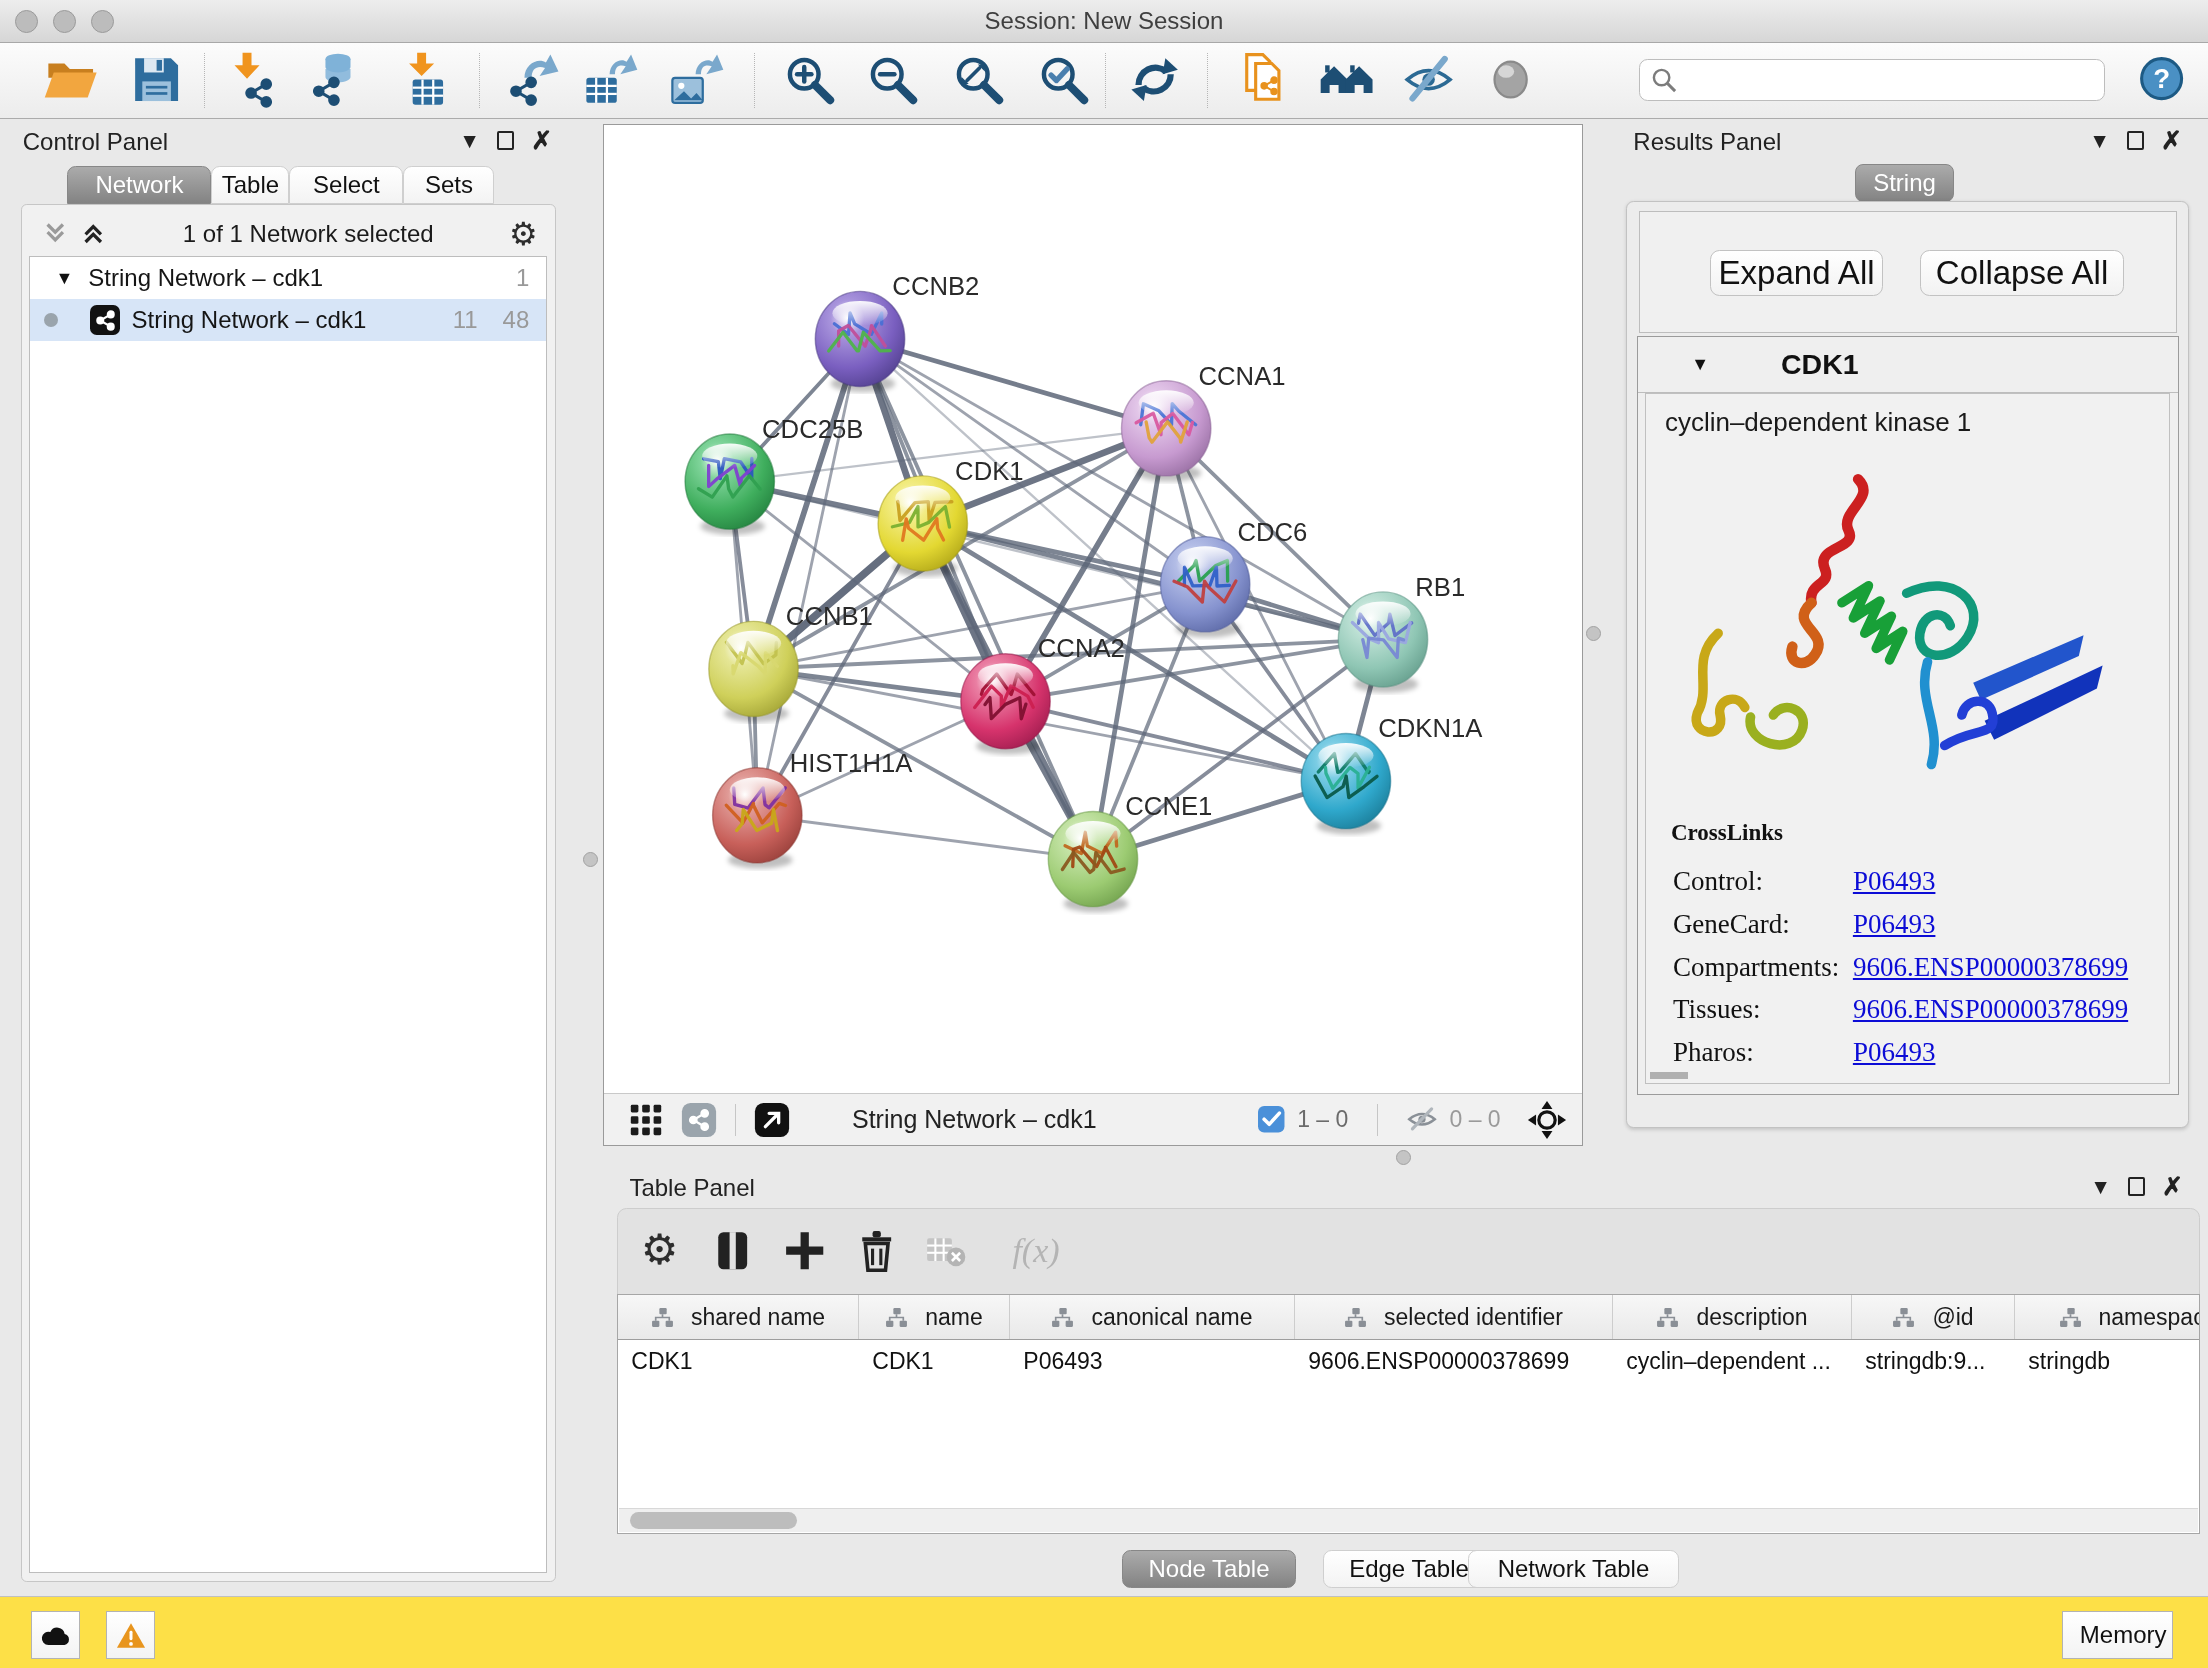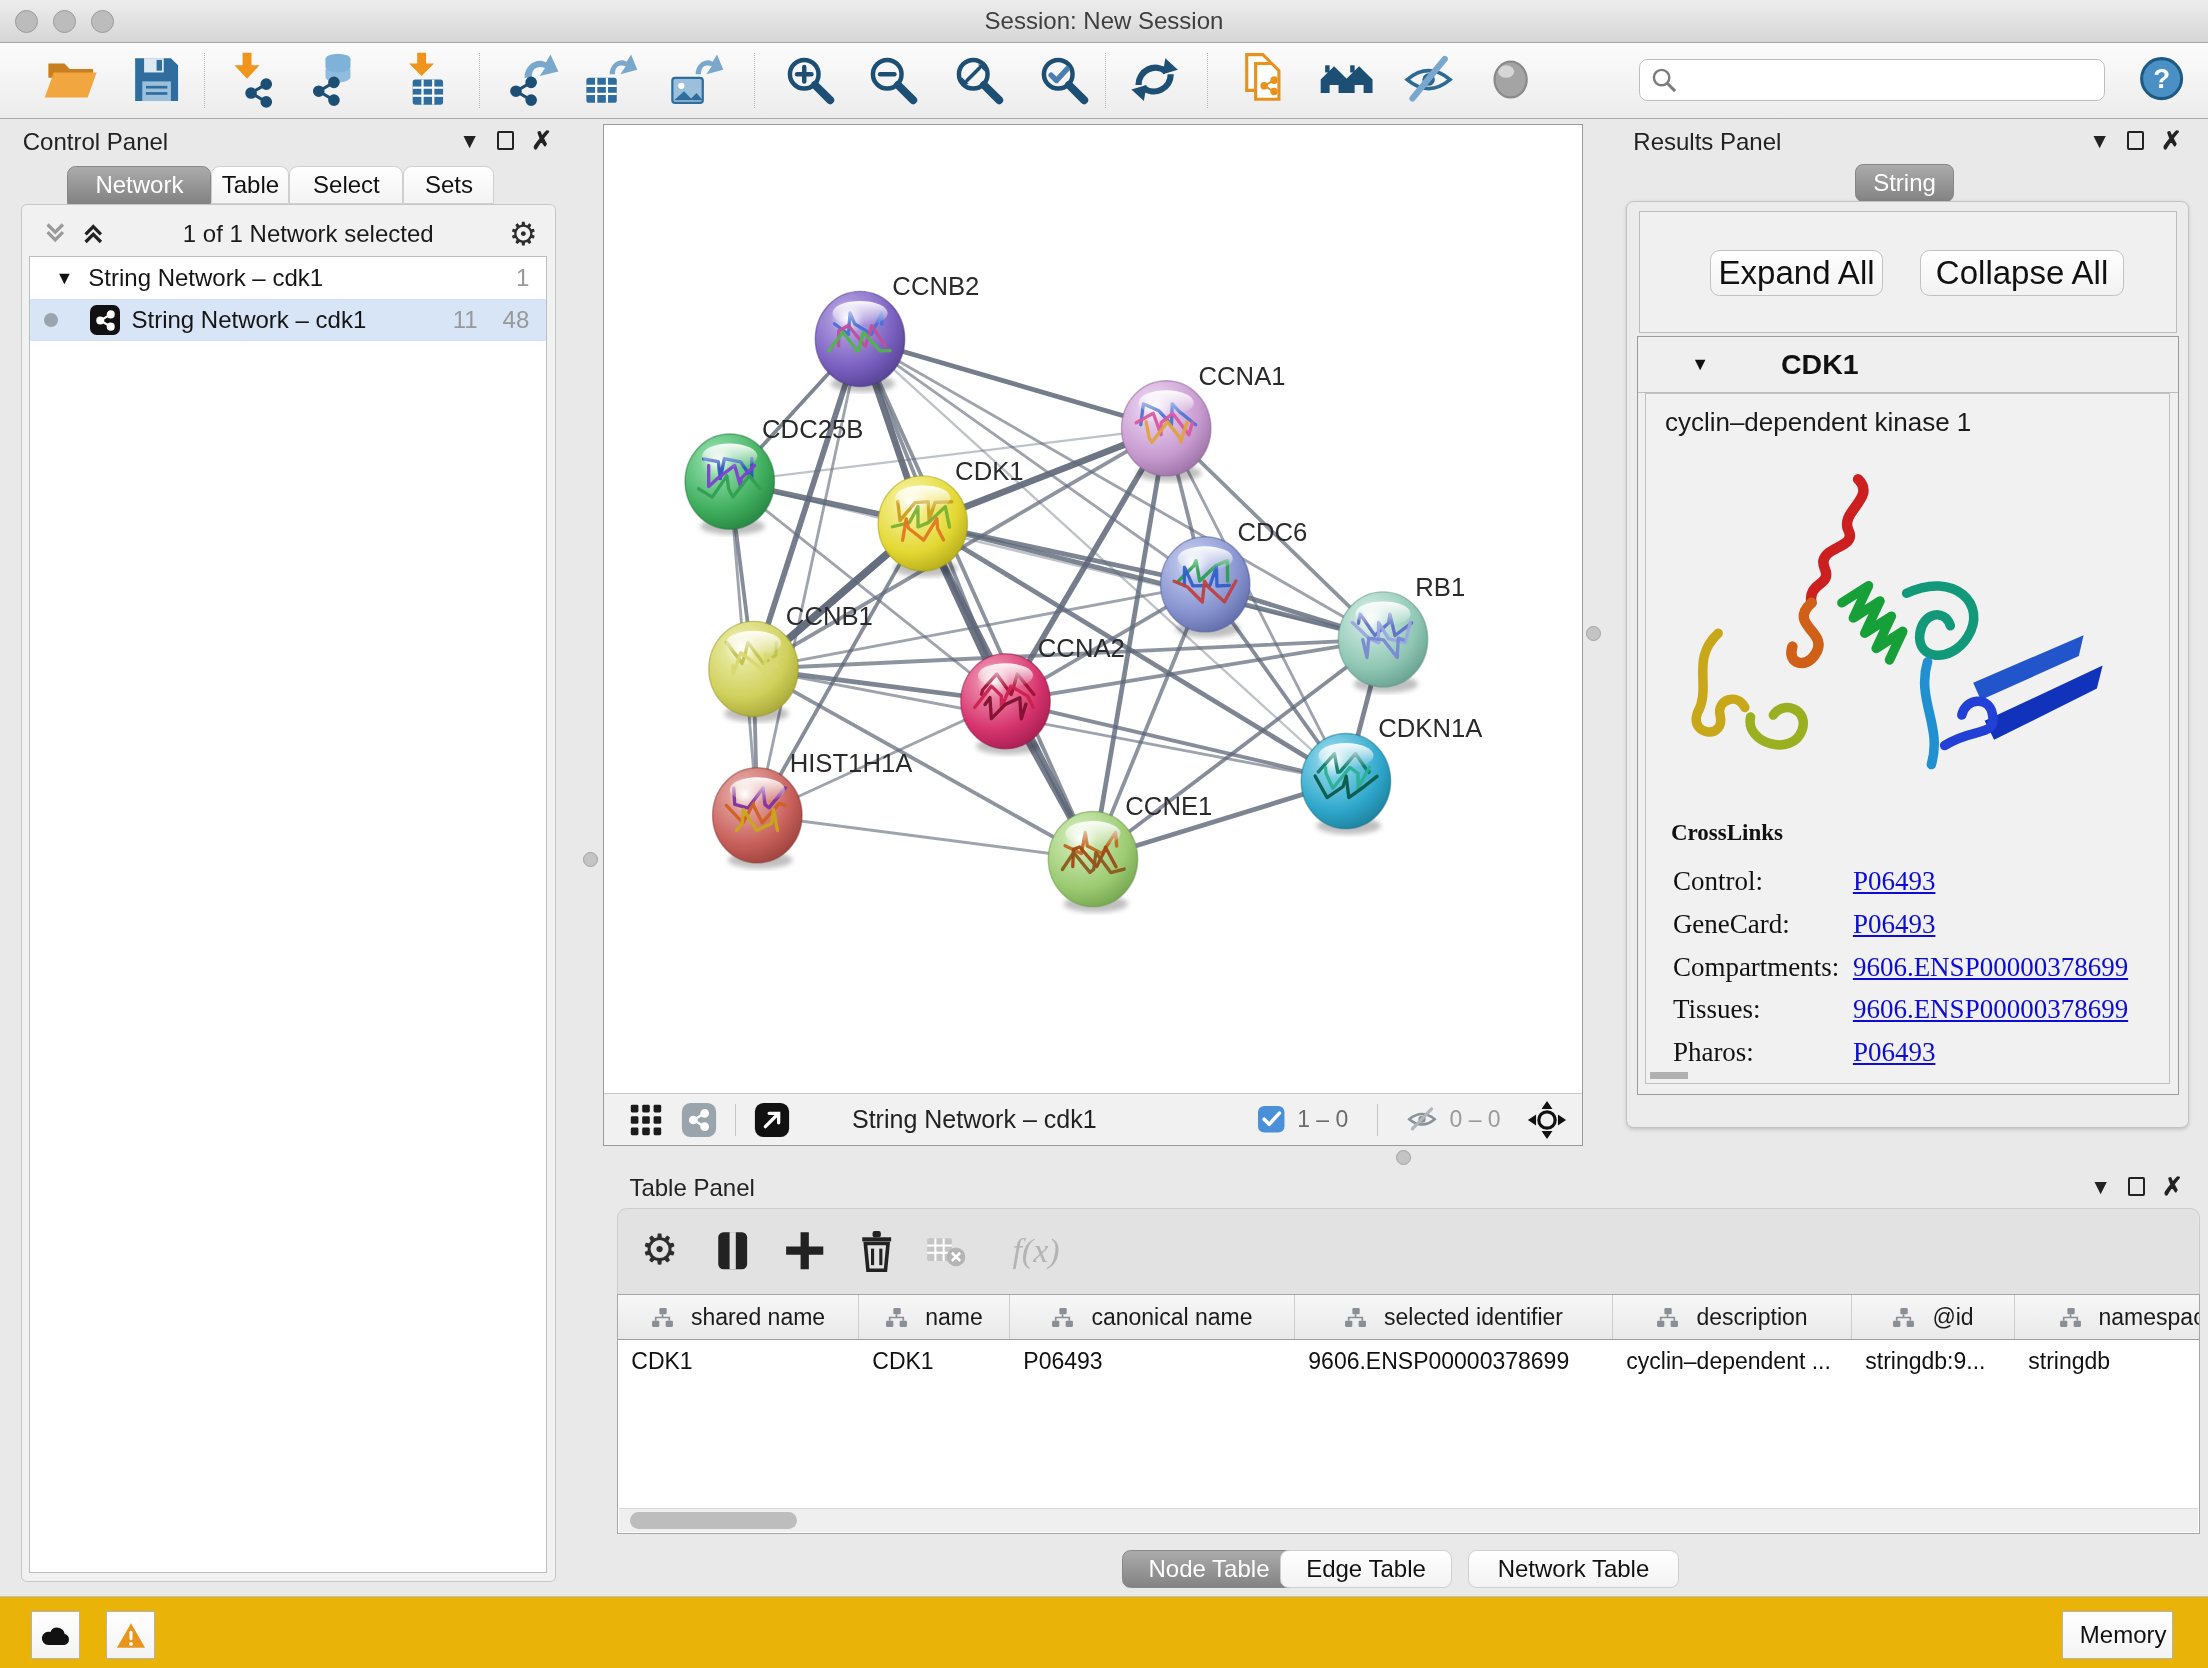--- a/index.html
+++ b/index.html
@@ -88,21 +88,21 @@
     border-right:1px solid #cdcdcd;box-sizing:border-box;flex:0 0 auto;overflow:hidden;white-space:nowrap;cursor:pointer;}
   .th svg{width:23px;height:21px;flex:0 0 auto;}
   .t-row{display:flex;height:42px;cursor:pointer;}
   .td{display:flex;align-items:center;padding-left:13.3px;font-size:23px;color:#111;flex:0 0 auto;
     box-sizing:border-box;overflow:hidden;white-space:nowrap;}
   .t-scroll{position:absolute;left:1px;bottom:1px;width:1579px;height:23px;background:#efefef;border-top:1px solid #d8d8d8;}
   .t-thumb{position:absolute;left:11.4px;top:2.9px;width:167px;height:17px;background:#bdbdbd;border-radius:8.6px;cursor:pointer;}
   .tp-tabs .tab{border-radius:8.6px;}
 
   
-  .bottombar{position:absolute;left:0;top:1596px;width:2208px;height:72px;background:#eab308;border-top:1px solid #c0c0c0;}
+  .bottombar{position:absolute;left:0;top:1596px;width:2208px;height:72px;background:#fde047;border-top:1px solid #c0c0c0;}
   .bb-btn{position:absolute;top:14.3px;height:48px;background:linear-gradient(#ffffff,#f3f3f3);
     border:1.9px solid #b3b3b3;display:flex;align-items:center;justify-content:center;gap:11.4px;cursor:pointer;box-sizing:border-box;}
   .mem-dot{width:23px;height:23px;border-radius:50%;}
   .bb-label{font-size:24px;color:#111;}
 
   .handle{position:absolute;width:13.3px;height:13.3px;border-radius:50%;background:#c4c4c4;border:1px solid #a2a2a2;cursor:pointer;}
   .caret{font-size:18px;color:#111;}
   .glyph-gear{font-size:32px;color:#2d2d2d;line-height:32px;cursor:pointer;}
   .fx{font-family:"Liberation Serif",serif;font-style:italic;font-size:34px;color:#b4b4b4;}
 </style>
@@ -858,21 +858,21 @@
           </div>
         </div>
       <div class="t-scroll">
           <div class="t-thumb"></div>
         </div>
     </div>
     <div class="tp-tabs">
       <div class="tab sel" style="left:505px;top:384px;width:174px">
           <span>Node Table</span>
         </div>
-      <div class="tab" style="left:663px;top:384px;width:172px">
+      <div class="tab" style="left:706px;top:384px;width:172px">
           <span>Edge Table</span>
         </div>
       <div class="tab" style="left:851px;top:384px;width:211px">
           <span>Network Table</span>
         </div>
     </div>
   </div>
 
   <div class="bottombar">
     <button class="bb-btn" style="left:31px;width:49px">

